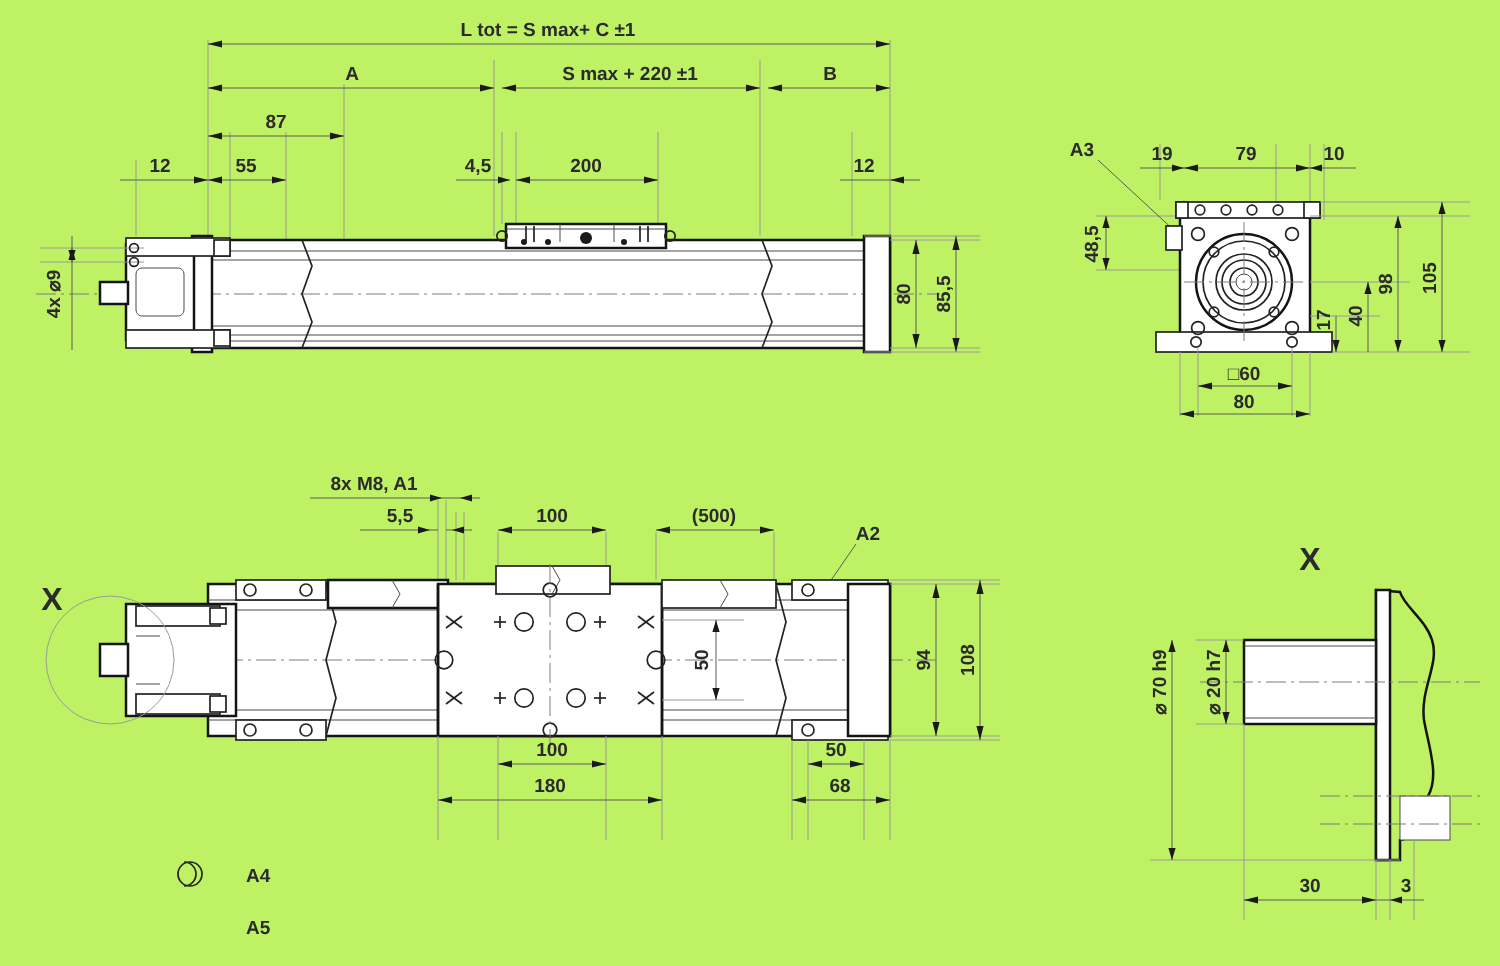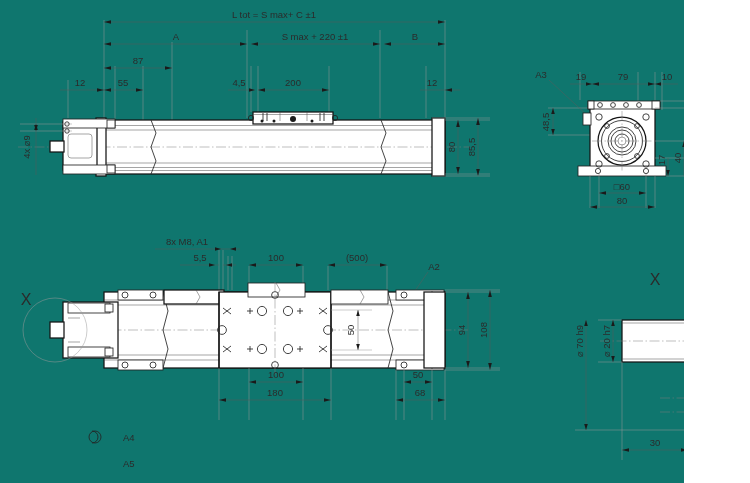--- a/index.html
+++ b/index.html
@@ -3,25 +3,26 @@
 <meta charset="utf-8">
 <title>Linear Actuator Technical Drawing</title>
 <style>
   html, body {
     margin: 0;
     padding: 0;
     background: #ffffff;
   }
   #sheet {
     position: relative;
-    width: 684px;
+    width: 750px;
     height: 483px;
-    background: #0f766e;
+    background: #bef264;
     font-family: "Liberation Sans", sans-serif;
     overflow: hidden;
+    font-weight: bold;
   }
   #sheet svg {
     position: absolute;
     left: 0;
     top: 0;
   }
   text {
     font-family: "Liberation Sans", sans-serif;
     fill: #2b2b2b;
   }

